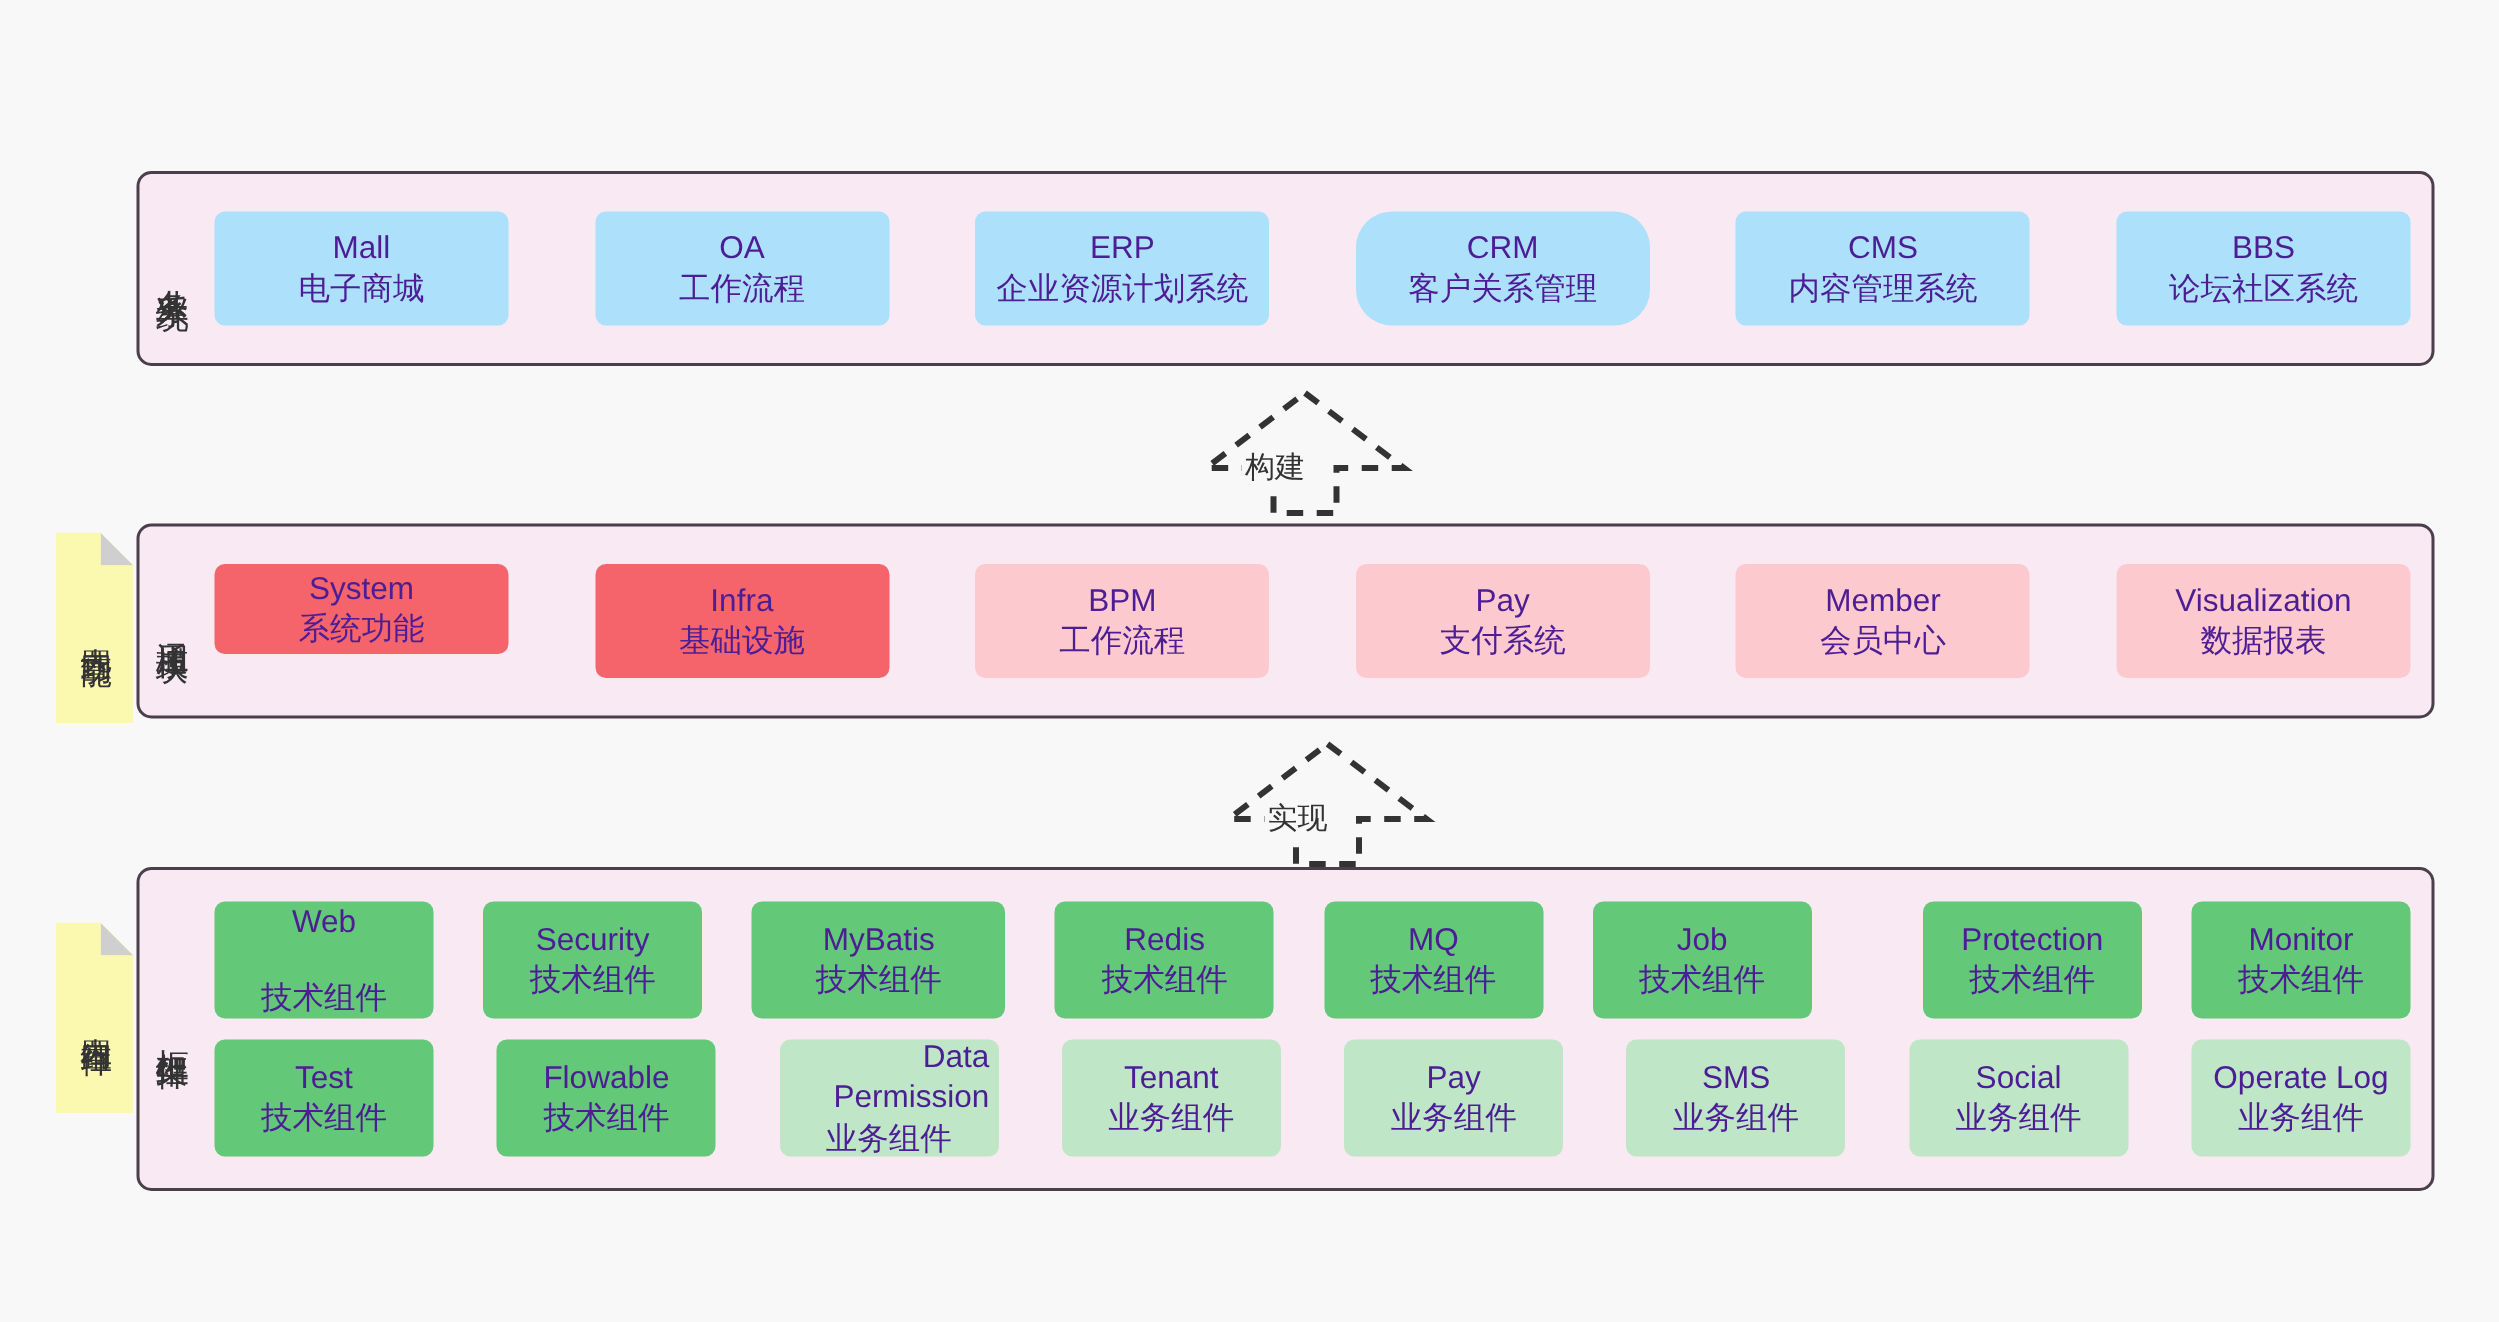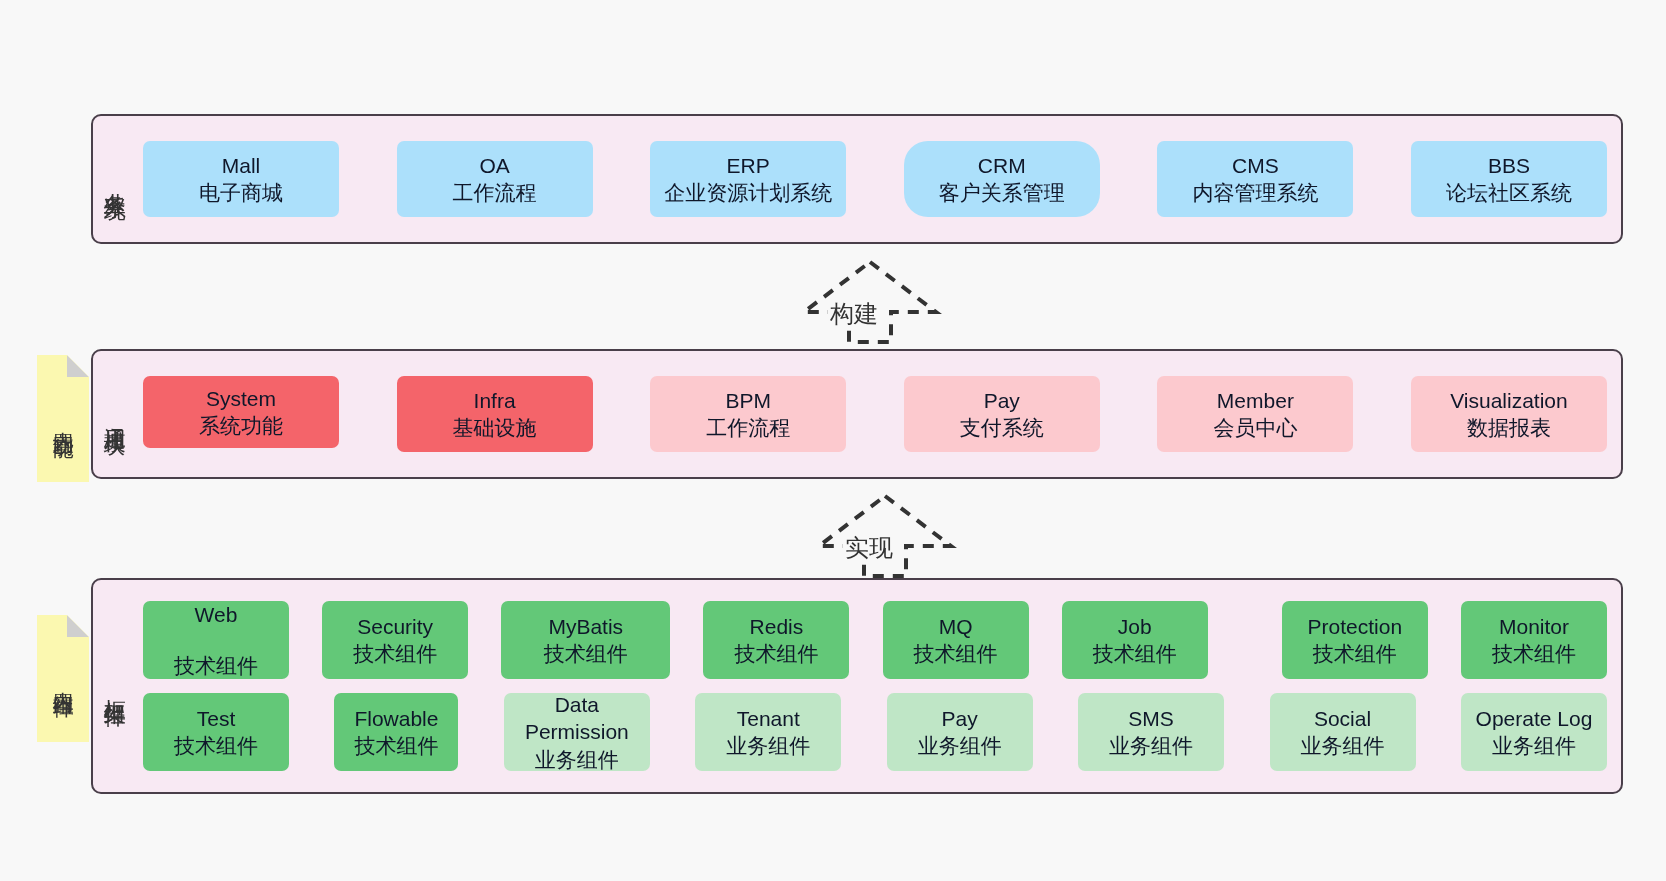--- a/index.html
+++ b/index.html
@@ -58,25 +58,25 @@
     justify-content: space-between;
   }
 
   
   .card {
     border-radius: 7px;
     display: flex;
     flex-direction: column;
     align-items: center;
     justify-content: center;
-    text-align: center;
+    text-align: right;
     box-sizing: border-box;
     font-size: 21px;
     line-height: 1.30;
-    color: #0f172a;
+    color: #4c1d95;
     padding: 4px 6px;
     user-select: none;
   }
   .card .l1 { display: block; }
   .card .l2 { display: block; }
 
   .blue       { background: #ace0fb; }
   .red        { background: #f4646a; }
   .pink       { background: #fcc9ce; }
   .green      { background: #63c878; }
@@ -110,21 +110,21 @@
     clip-path: polygon(0 0, 100% 100%, 0 100%);
   }
 
   
   .arrow-wrap {
     position: absolute;
   }
   .arrow-wrap svg { display: block; }
   .arrow-label {
     position: absolute;
-    font-size: 24px;
+    font-size: 20px;
     color: #333333;
     background: #f8f8f8;
     padding: 0 2px;
     white-space: nowrap;
     user-select: none;
   }
 </style>
 </head>
 <body>
 
@@ -177,21 +177,21 @@
 <div class="note" style="left:37px; top:355px; width:52px; height:127px;">
   <span class="fold"></span>
   <span>内置功能</span>
 </div>
 
 <div class="layer" style="left:91px; top:349px; width:1532px; height:130px;">
   <div class="layer-title">通用模块</div>
   <div class="layer-body">
     <div class="row">
 
-      <div class="card red" style="width:196px;height:72px;">
+      <div class="card red" style="width:196px;height:60px;">
         <span class="l1">System</span>
         <span class="l2">系统功能</span>
       </div>
 
       <div class="card red" style="width:196px;height:76px;">
         <span class="l1">Infra</span>
         <span class="l2">基础设施</span>
       </div>
 
       <div class="card pink" style="width:196px;height:76px;">
@@ -278,21 +278,21 @@
 
     </div>
 
     <div class="row">
 
       <div class="card green" style="width:146px;height:78px;">
         <span class="l1">Test</span>
         <span class="l2">技术组件</span>
       </div>
 
-      <div class="card green" style="width:124px;height:78px;">
+      <div class="card green" style="width:146px;height:78px;">
         <span class="l1">Flowable</span>
         <span class="l2">技术组件</span>
       </div>
 
       <div class="card lightgreen" style="width:146px;height:78px;">
         <span class="l1">Data Permission</span>
         <span class="l2">业务组件</span>
       </div>
 
       <div class="card lightgreen" style="width:146px;height:78px;">

